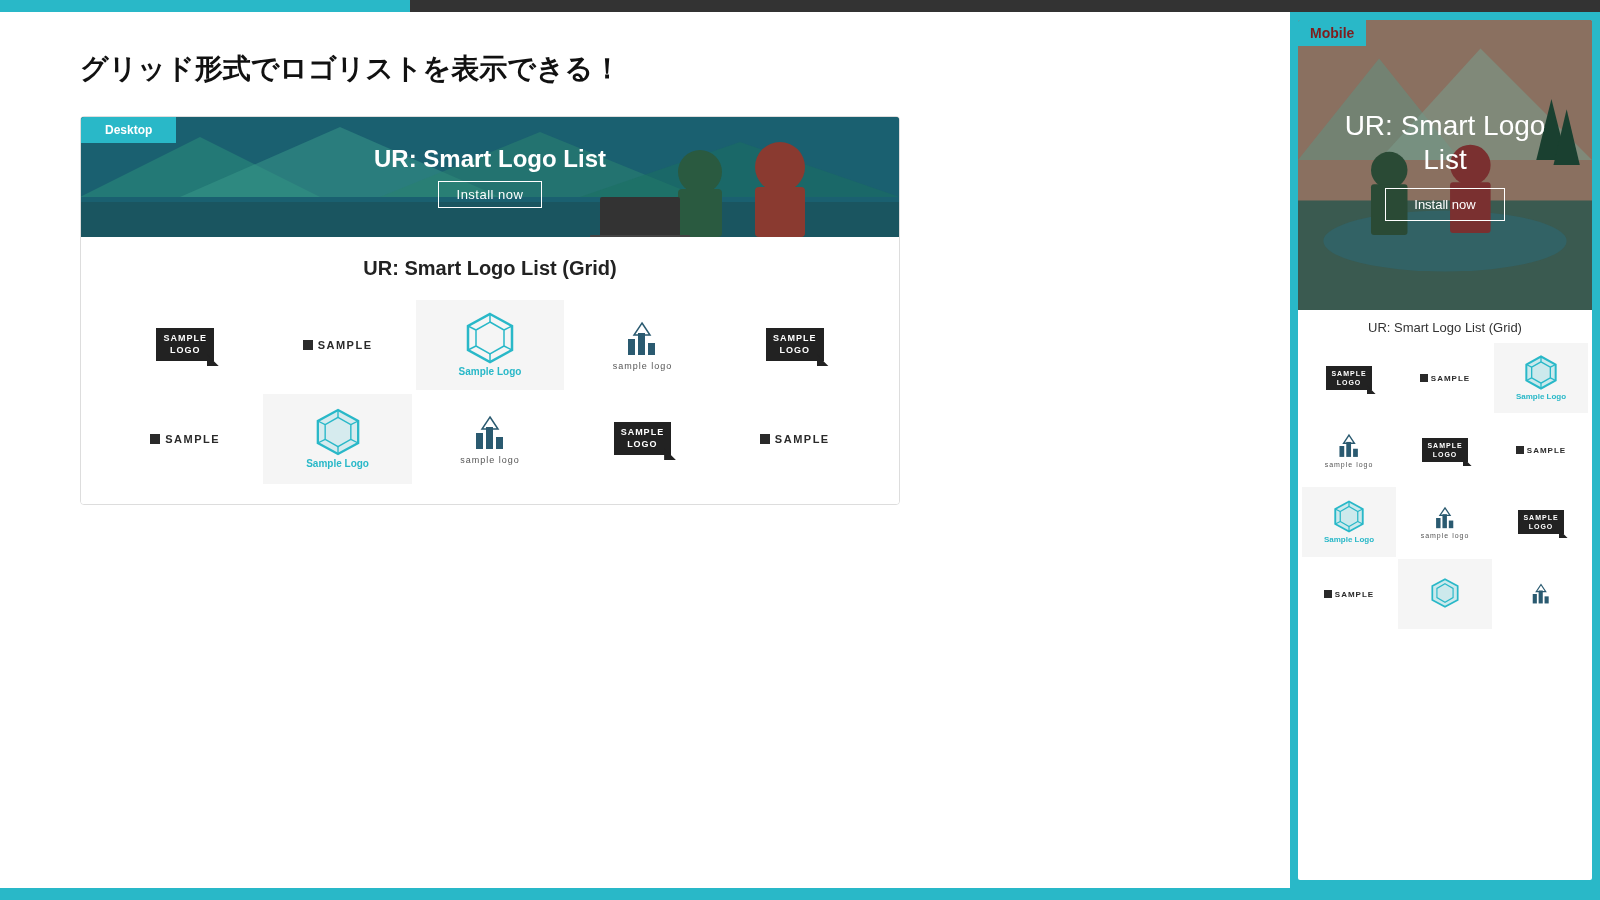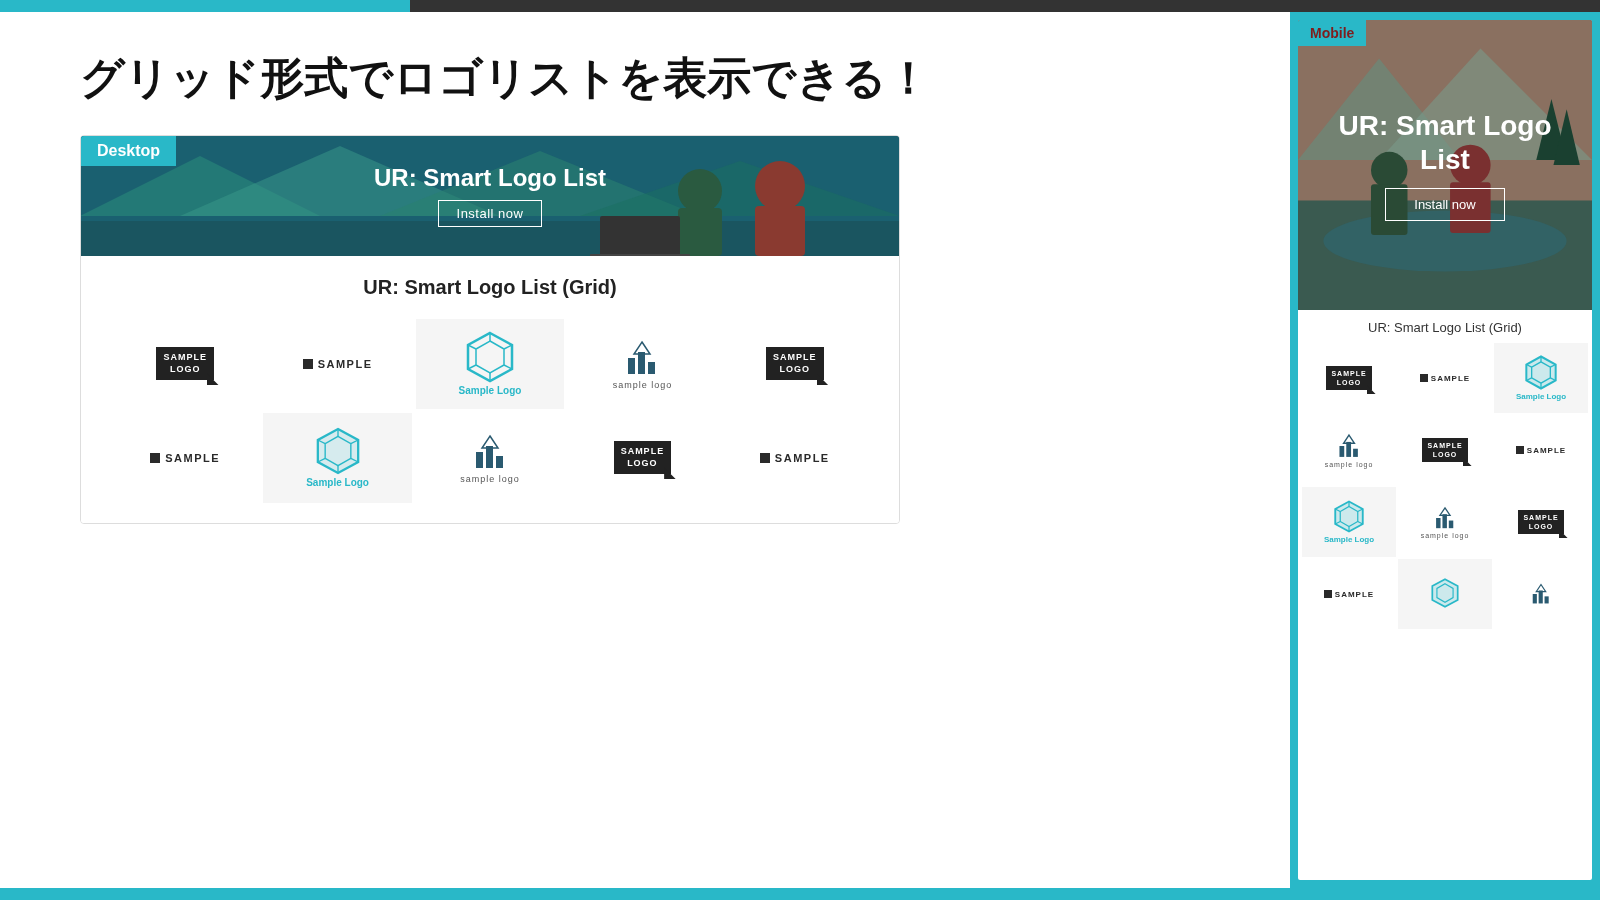--- a/index.html
+++ b/index.html
@@ -37,21 +37,21 @@
     .left-panel {
       flex: 1;
       padding: 40px 40px 40px 80px;
       background: white;
       display: flex;
       flex-direction: column;
       gap: 30px;
     }
 
     .main-title {
-      font-size: 44px;
+      font-size: 28px;
       font-weight: 900;
       color: #111;
       line-height: 1.2;
     }
 
     
     .desktop-card {
       border: 1px solid #ddd;
       border-radius: 4px;
       overflow: hidden;
@@ -68,22 +68,22 @@
       justify-content: center;
     }
 
     .desktop-badge {
       position: absolute;
       top: 0;
       left: 0;
       background: #29b8c8;
       color: white;
       font-weight: 700;
-      font-size: 16px;
-      padding: 6px 16px;
+      font-size: 12px;
+      padding: 6px 24px;
       z-index: 10;
     }
 
     .banner-illustration {
       position: absolute;
       right: 0;
       top: 0;
       width: 100%;
       height: 100%;
     }
@@ -207,21 +207,21 @@
       background: #29b8c8;
       color: #7f1d1d;
       font-weight: 700;
       font-size: 14px;
       padding: 5px 12px;
       z-index: 10;
     }
     .mobile-banner-title {
       color: white;
       font-size: 28px;
-      font-weight: 700;
+      font-weight: 400;
       text-align: center;
       position: relative;
       z-index: 5;
       line-height: 1.2;
       margin-bottom: 12px;
     }
     .mobile-install-btn {
       border: 1px solid white;
       color: white;
       background: transparent;

